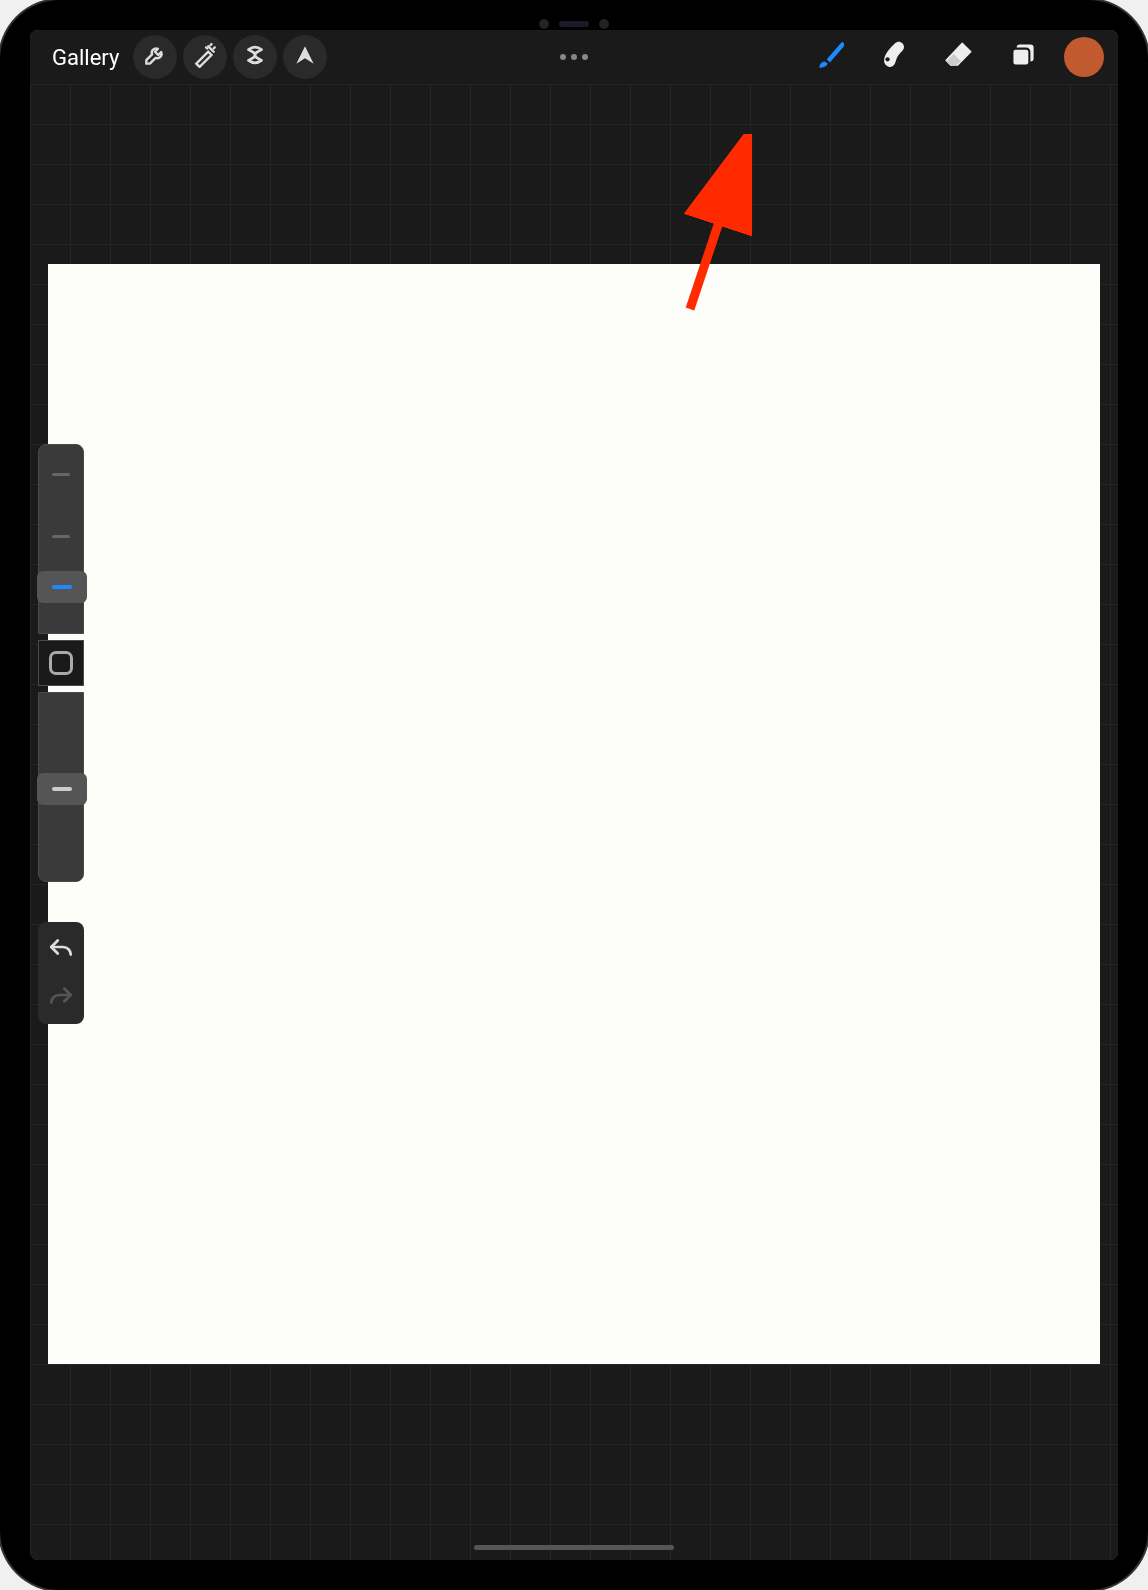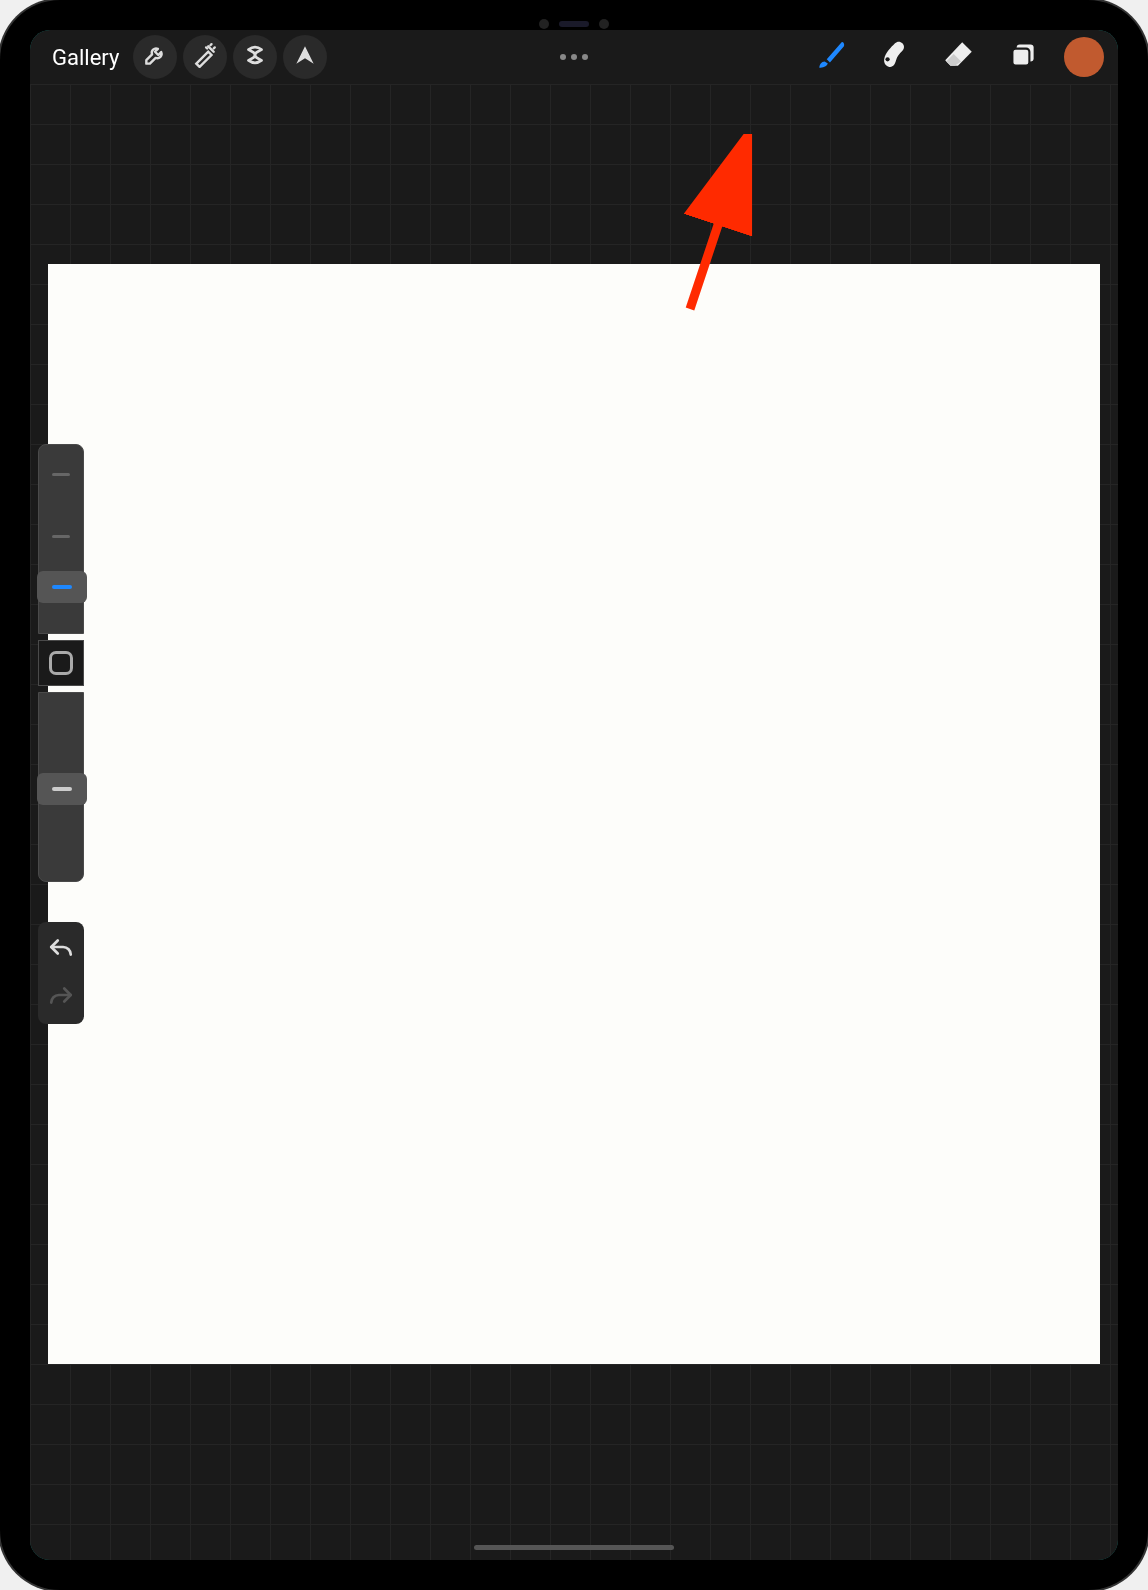--- a/index.html
+++ b/index.html
@@ -31,21 +31,21 @@
     justify-content: center;
     align-items: center;
     gap: 10px;
   }
   .notch-dot { width: 10px; height: 10px; background: #222; border-radius: 50%; }
   .notch-dash { width: 30px; height: 6px; background: #1a1a2a; border-radius: 3px; }
   .screen {
     width: 100%;
     height: 100%;
     background: #0f766e;
-    border-radius: 20px;
+    border-radius: 8px;
     overflow: hidden;
     position: relative;
     display: flex;
     flex-direction: column;
   }
   .toolbar {
     height: 54px;
     background: #1a1a1a;
     display: flex;
     align-items: center;

